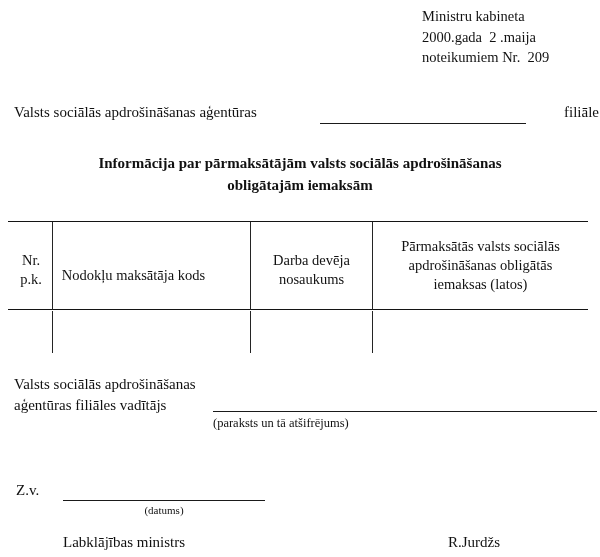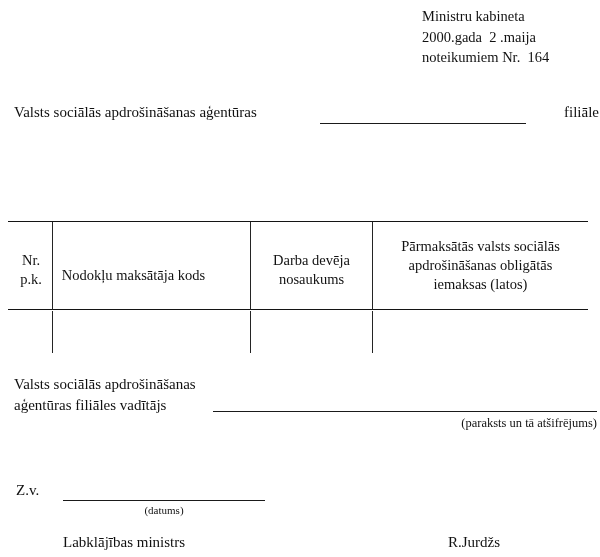--- a/index.html
+++ b/index.html
@@ -136,21 +136,21 @@
     top: 411px;
     width: 384px;
     height: 0;
     border-bottom: 1.3px solid #1a1a1a;
   }
   .sig-caption {
     position: absolute;
     left: 213px;
     top: 416px;
     width: 384px;
-    text-align: right;
+    text-align: left;
     font-size: 12.5px;
     white-space: pre;
   }
 
   
   .zv {
     position: absolute;
     left: 16px;
     top: 482px;
     font-size: 15px;
@@ -191,29 +191,33 @@
   }
 </style>
 </head>
 <body>
 
 <div class="doc">
 
   <div class="hdr-block">
     <div class="hdr-line">Ministru kabineta</div>
     <div class="hdr-line">2000.gada  2 .maija</div>
-    <div class="hdr-line">noteikumiem Nr.  164</div>
+    <div class="hdr-line">noteikumiem Nr.  209</div>
   </div>
 
   <div class="branch-row">
     <div class="branch-label">Valsts sociālās apdrošināšanas aģentūras</div>
     <div class="branch-rule"></div>
     <div class="branch-suffix">filiāle</div>
   </div>
 
+  <div class="title">
+    <span class="title-line">Informācija par pārmaksātājām valsts sociālās apdrošināšanas</span>
+    <span class="title-line">obligātajām iemaksām</span>
+  </div>
 
   <div class="tbl">
     <div class="tbl-rule rule-top"></div>
     <div class="tbl-rule rule-mid"></div>
 
     <div class="tbl-vline vh v1"></div>
     <div class="tbl-vline vh v2"></div>
     <div class="tbl-vline vh v3"></div>
 
     <div class="tbl-vline vd v1"></div>

